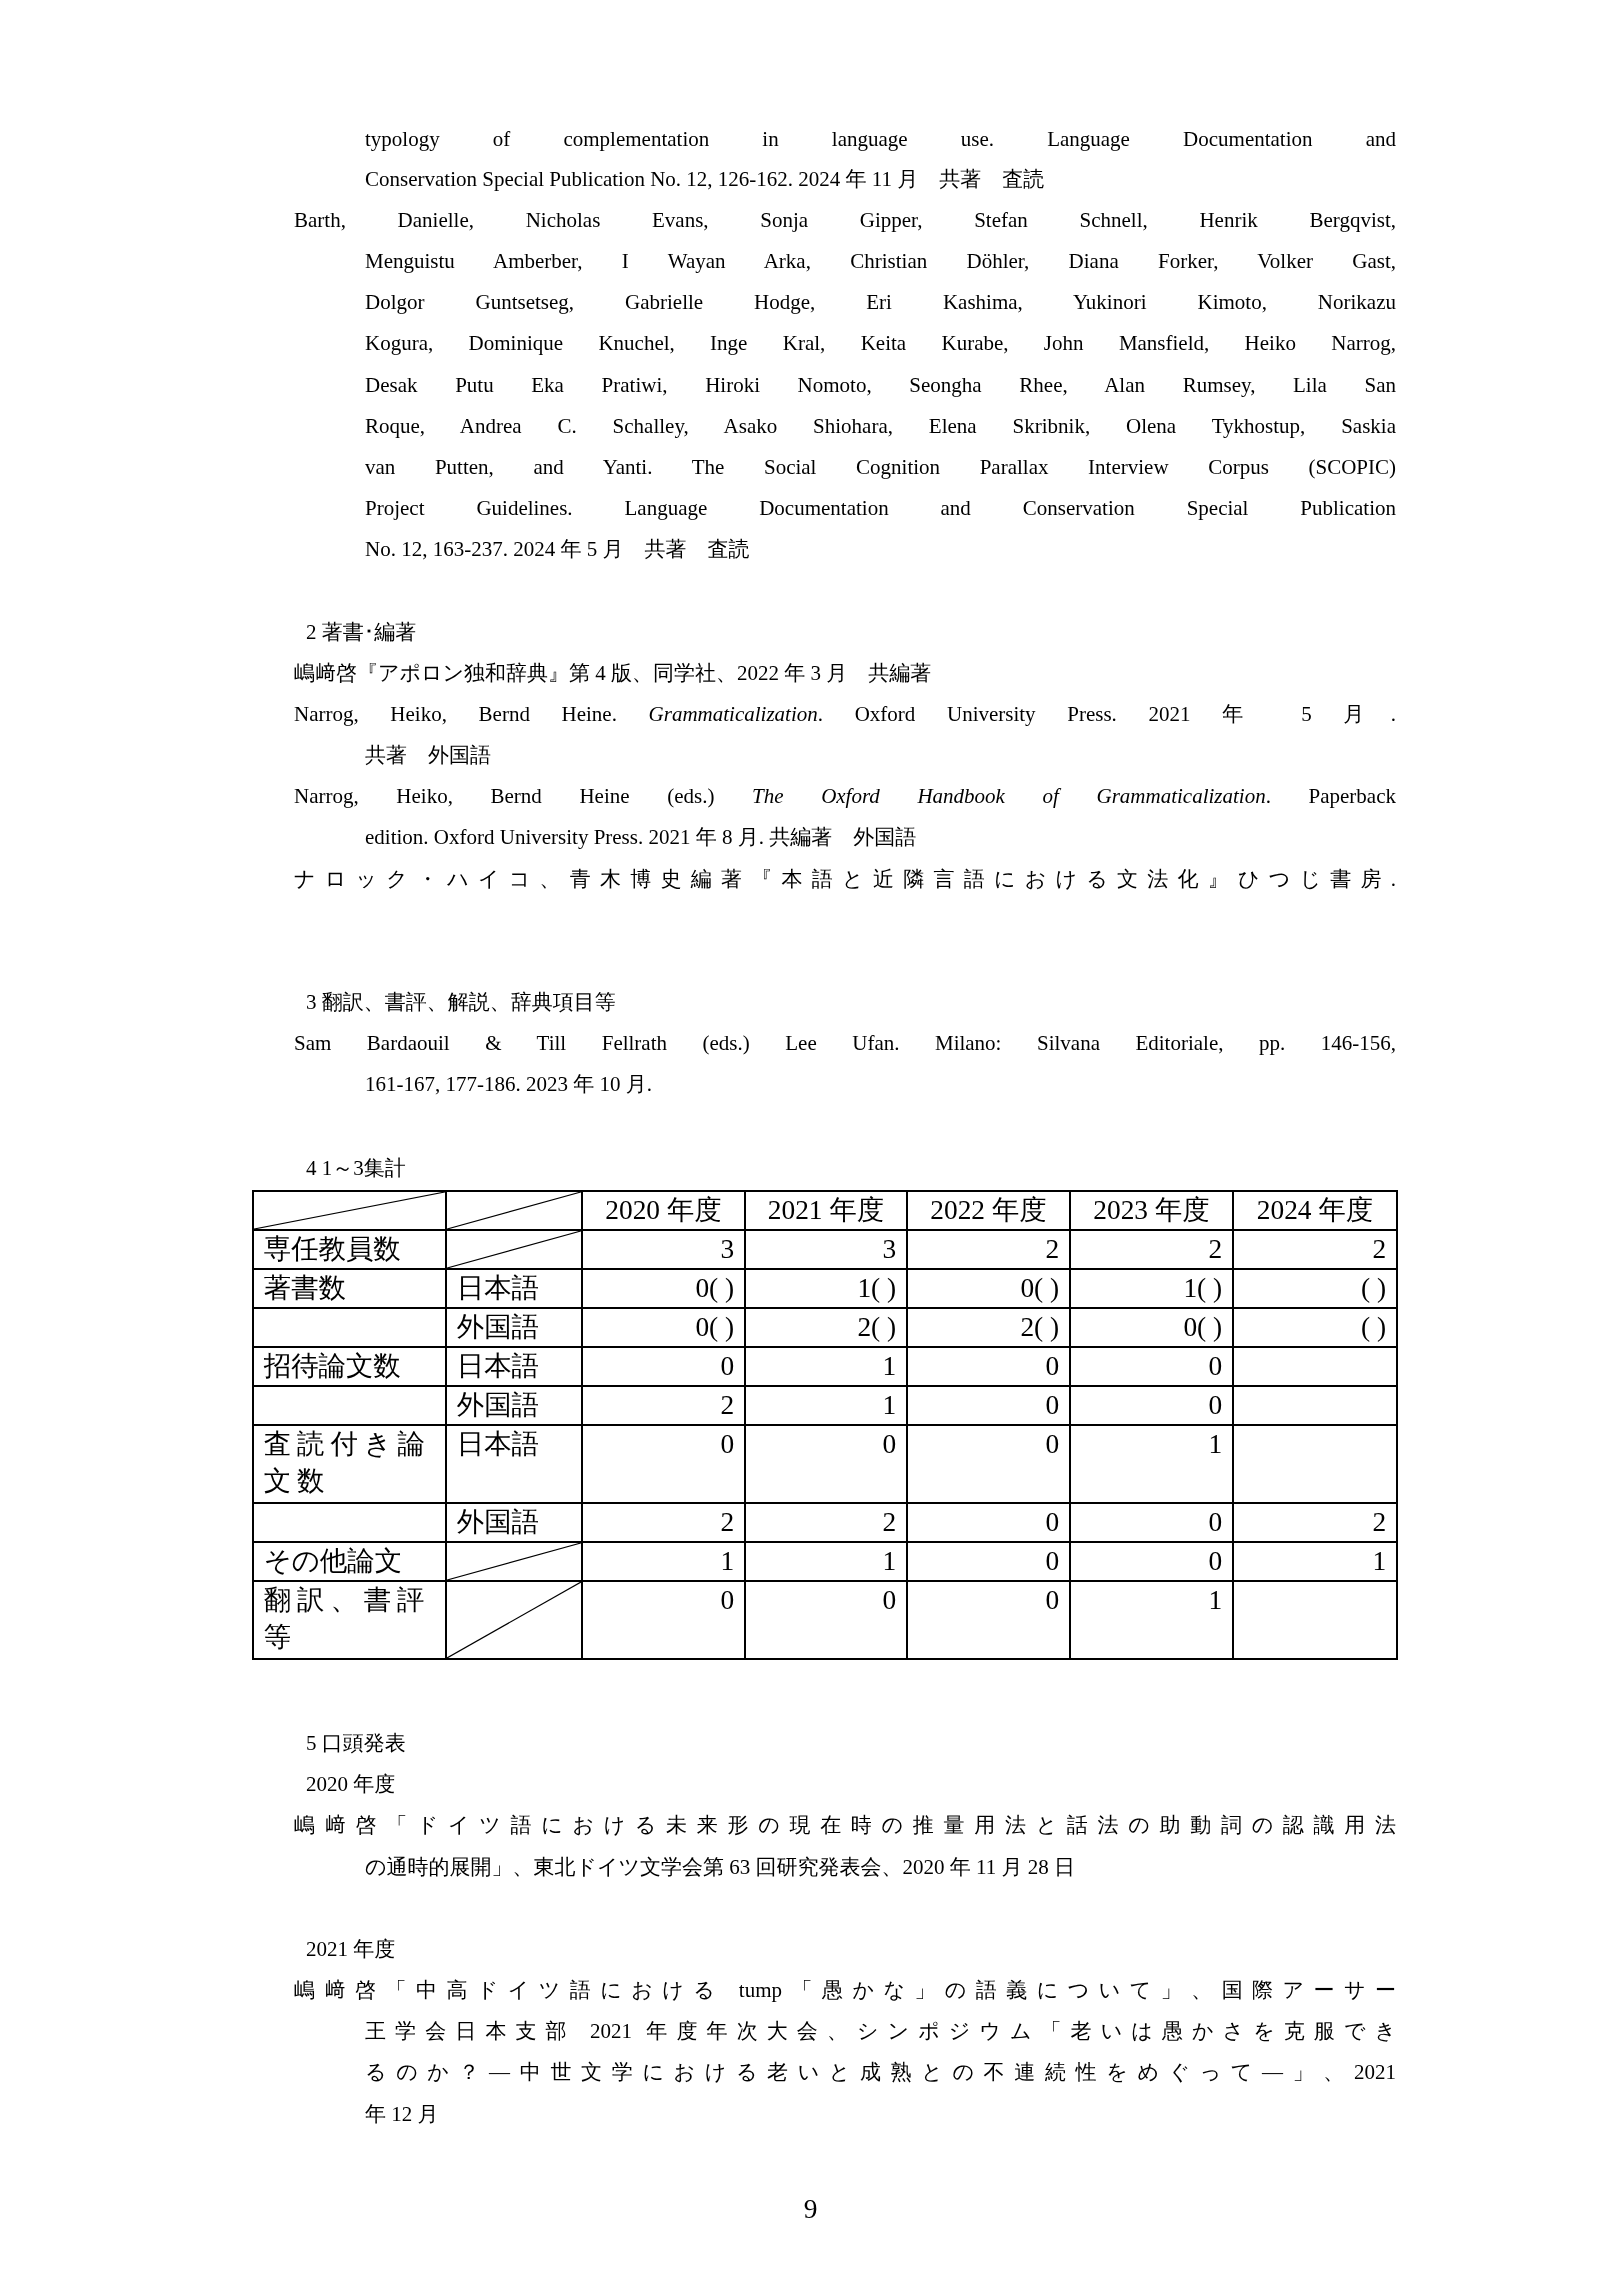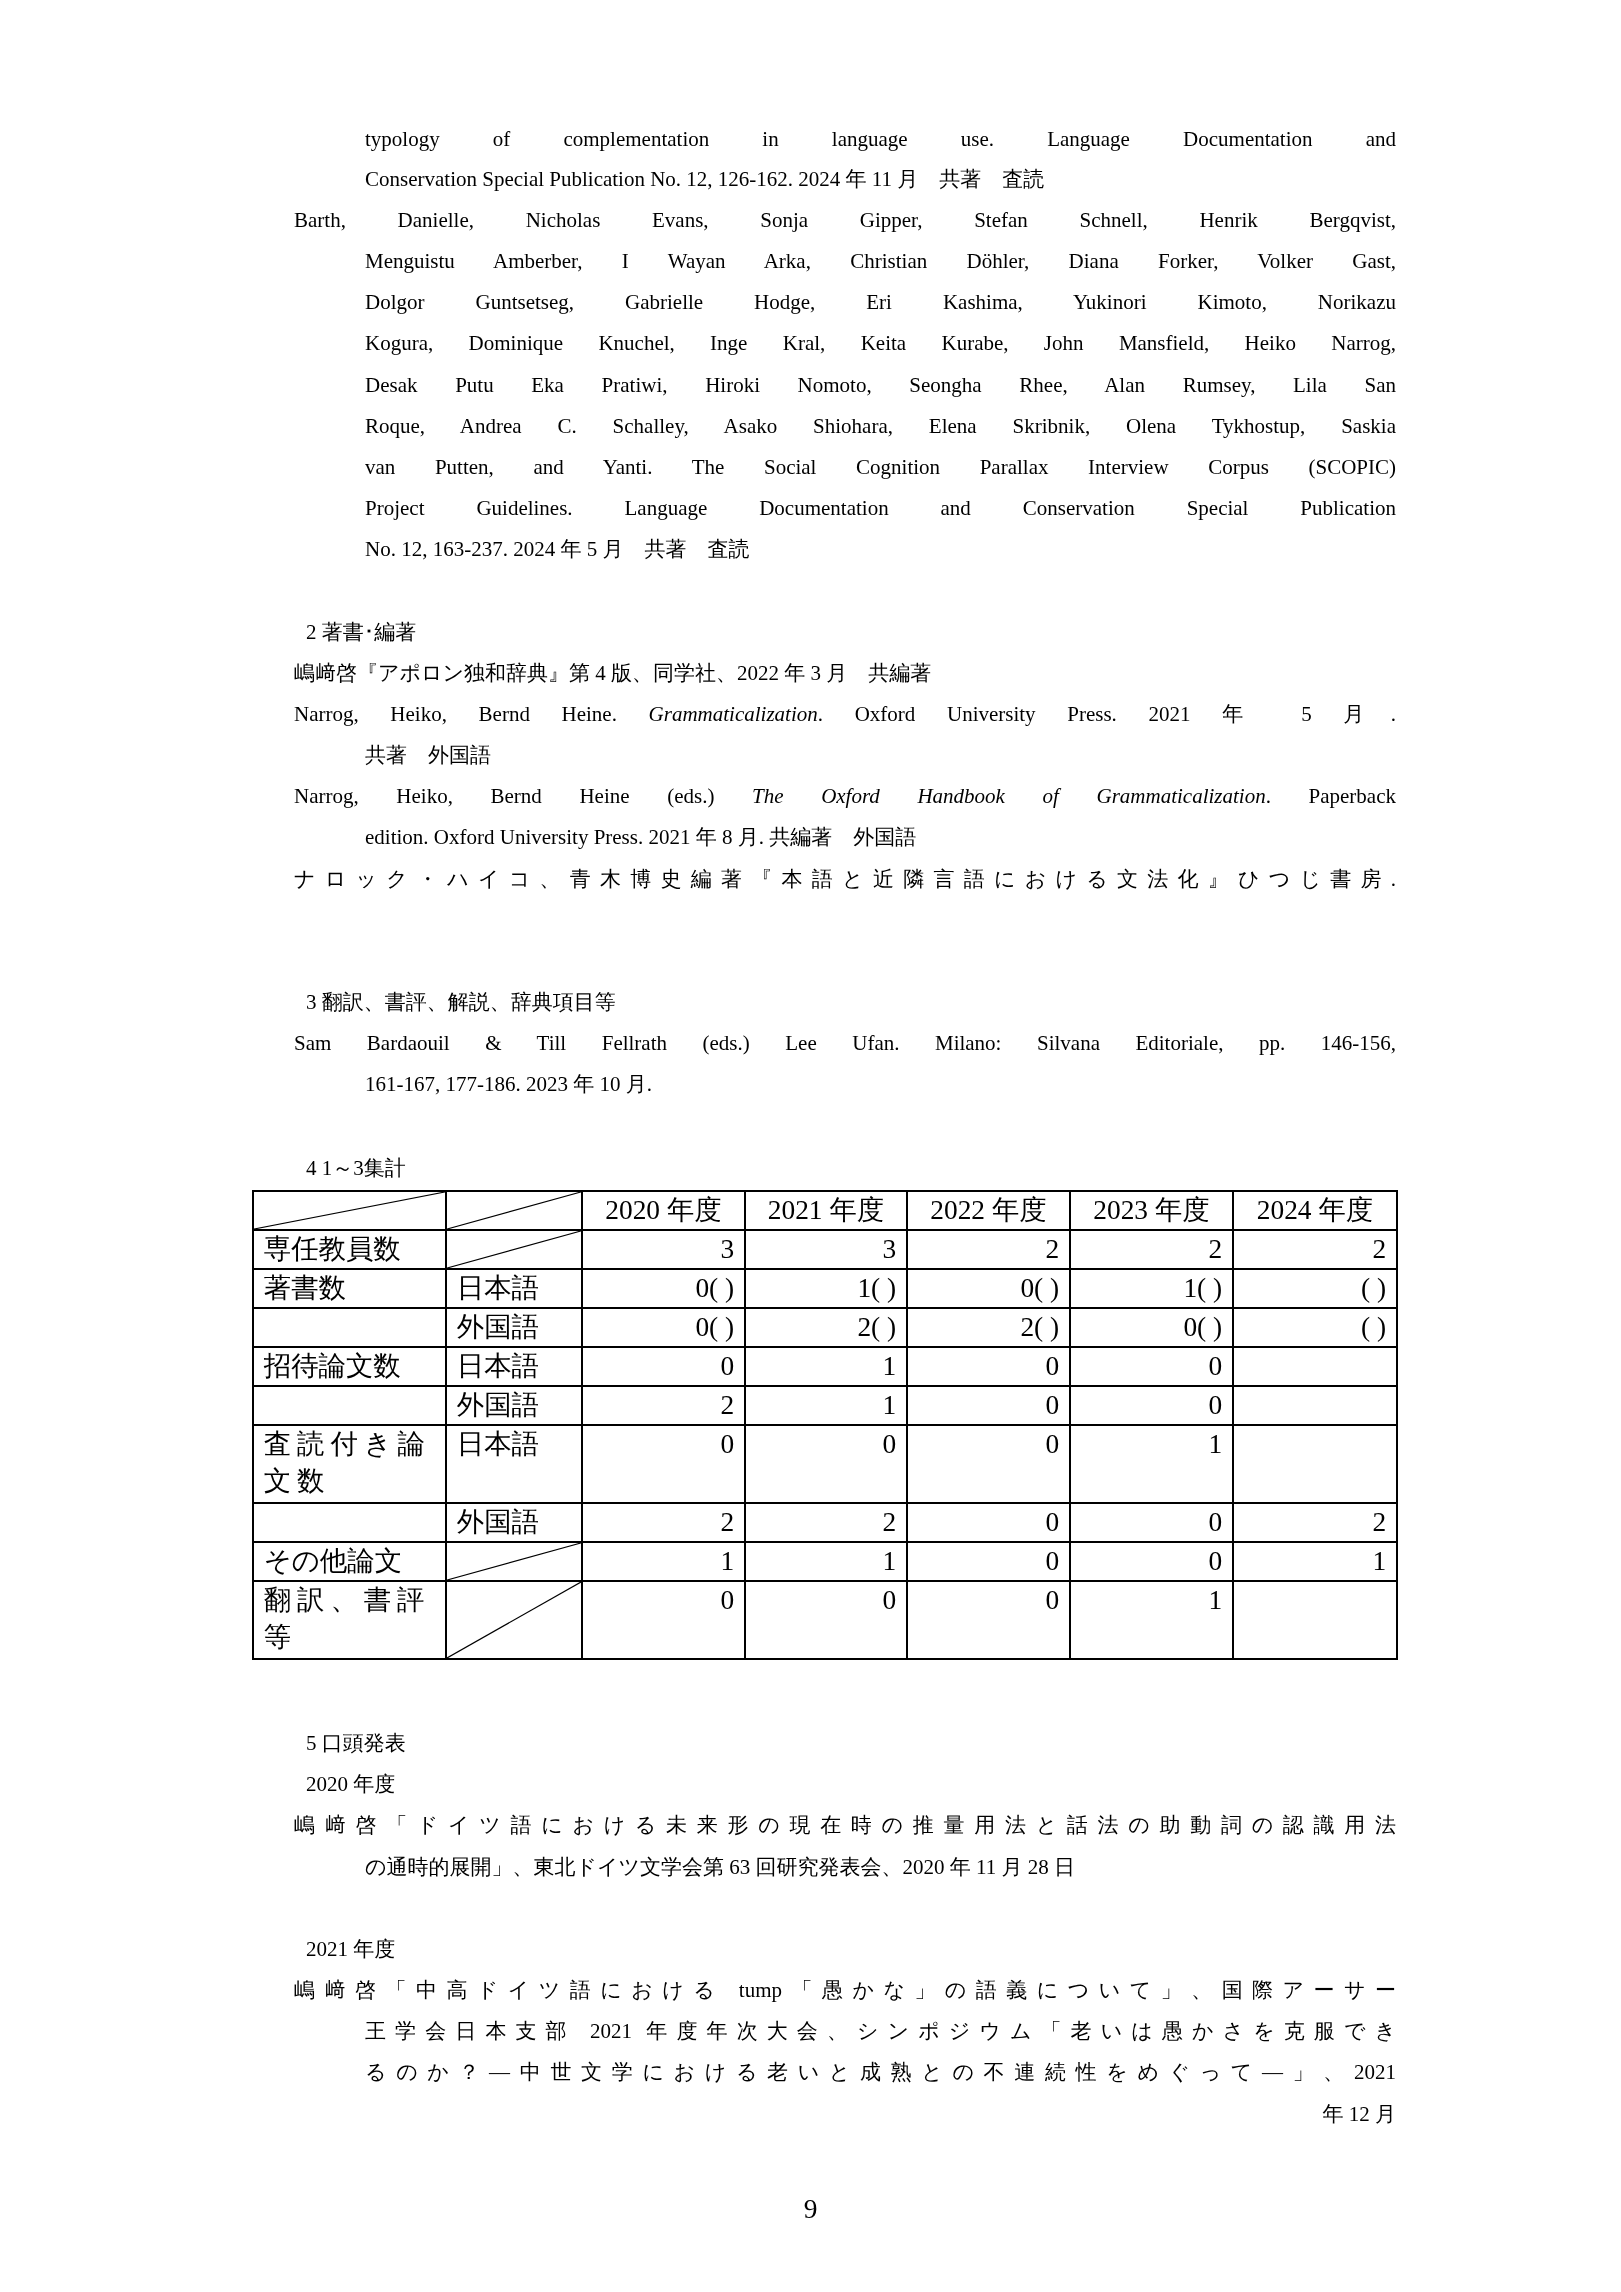--- a/index.html
+++ b/index.html
@@ -193,17 +193,17 @@
 
   <div class="line sec" style="top:1724px;">5  口頭発表</div>
   <div class="line sec" style="top:1765px;">2020 年度</div>
   <div class="line hang just" style="top:1806px;">嶋﨑啓「ドイツ語における未来形の現在時の推量用法と話法の助動詞の認識用法</div>
   <div class="line ind" style="top:1848px;">の通時的展開」、東北ドイツ文学会第 63 回研究発表会、2020 年 11 月 28 日</div>
 
   <div class="line sec" style="top:1930px;">2021 年度</div>
   <div class="line hang just" style="top:1971px;">嶋﨑啓「中高ドイツ語における tump「愚かな」の語義について」、国際アーサー</div>
   <div class="line ind just" style="top:2012px;">王学会日本支部 2021 年度年次大会、シンポジウム「老いは愚かさを克服でき</div>
   <div class="line ind just" style="top:2053px;">るのか？―中世文学における老いと成熟との不連続性をめぐって―」、2021</div>
-  <div class="line ind" style="top:2095px;text-align:right;">年 12 月</div>
+  <div class="line ind" style="top:2095px;">年 12 月</div>
 
   <div class="pageno">9</div>
 </div>
 
 
 </body></html>

